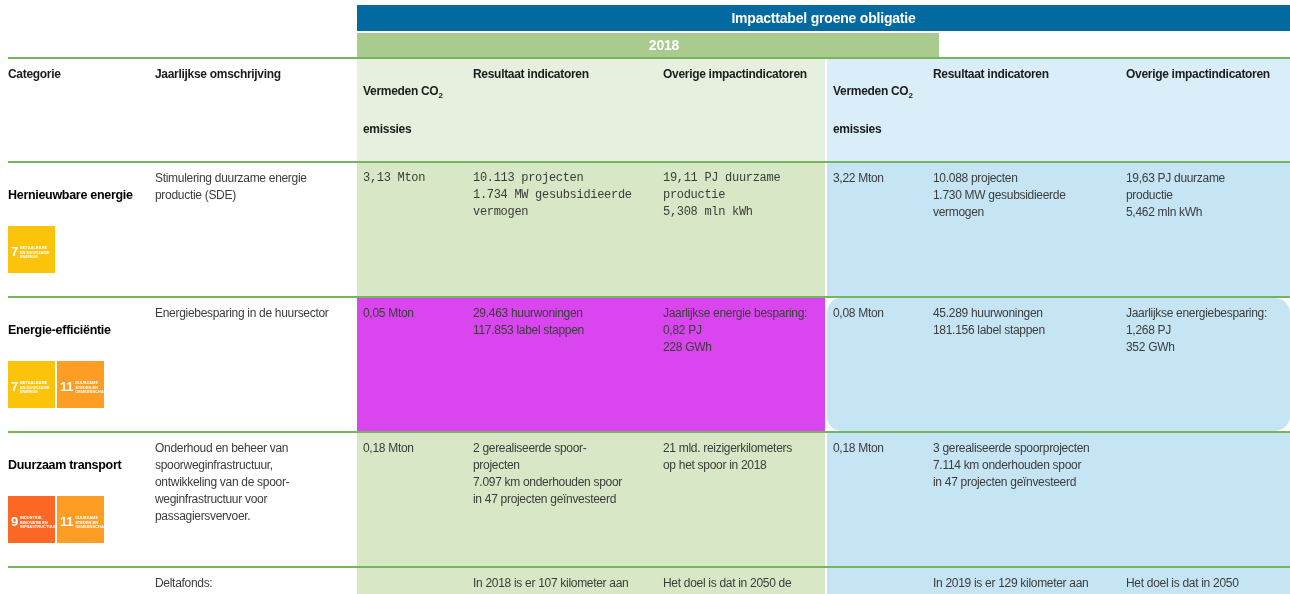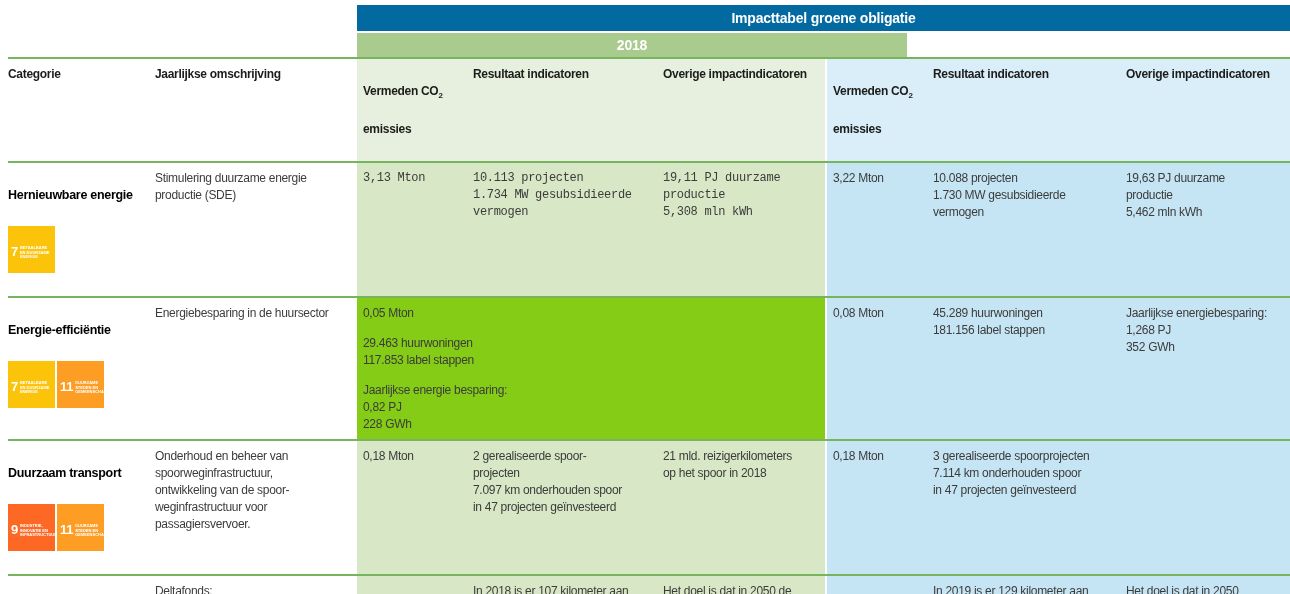--- a/index.html
+++ b/index.html
@@ -19,21 +19,21 @@
   .c6{width:100px;} .c7{width:193px;} .c8{width:170px;}
   .cell{box-sizing:border-box;padding:7px 4px 6px 6px;font-size:12px;line-height:17px;letter-spacing:-0.3px;white-space:pre-line;}
   .cell.nopad{padding-left:0;}
   .desc{white-space:pre-wrap;padding-right:15px;}
   
   .title-bar{width:933px;min-height:26px;display:flex;align-items:center;justify-content:center;
     color:#fff;font-weight:bold;font-size:14px;letter-spacing:-0.2px;}
   .spacer{height:2px;background:#ffffff;}
   .band{min-height:24px;display:flex;align-items:center;justify-content:center;
     color:#fff;font-weight:bold;font-size:14px;letter-spacing:-0.2px;}
-  .band-2018{width:550px;}
+  .band-2018{width:550px;padding-left:32px;}
   .band-2019{width:465px;border-left:2px solid #fff;box-sizing:border-box;}
   .hdr-row{border-top:2px solid #76b55d;border-bottom:2px solid #76b55d;min-height:44px;}
   .bold{font-weight:bold;color:#1c1c1a;}
   sub{font-size:8px;letter-spacing:0;}
   
   .r1{min-height:92px;} .r2{min-height:78px;} .r3{min-height:107px;} .r4{min-height:201px;}
   .sep{border-top:2px solid #76b55d;}
   .last{border-bottom:2px solid #76b55d;}
   .cat-title{font-weight:bold;color:#000000;font-size:12.5px;line-height:16px;letter-spacing:-0.3px;white-space:pre-line;}
   
@@ -122,29 +122,29 @@
           <div class="sdg-top"><span class="sdg-num">7</span><span class="sdg-label">Betaalbare en duurzame energie</span></div>
           
         </div>
         <div class="sdg" style="background: rgb(253, 157, 36);">
           <div class="sdg-top"><span class="sdg-num">11</span><span class="sdg-label">Duurzame steden en gemeenschappen</span></div>
           
         </div>
       </div>
     </div>
     <div class="cell nopad c2 desc">Energiebesparing in de huursector</div>
-    <div class="g2018" style="background: #84cc16; flex-direction: column;">
+    <div class="g2018" style="background: #d946ef;">
       <div class="cell c3">0,05 Mton</div>
       <div class="cell c4">29.463 huurwoningen
 117.853 label stappen</div>
       <div class="cell c5">Jaarlijkse energie besparing:
 0,82 PJ
 228 GWh</div>
     </div>
-    <div class="g2019" style="background: rgb(198, 229, 244);">
+    <div class="g2019" style="background: rgb(198, 229, 244); border-radius: 15px;">
       <div class="cell c6">0,08 Mton</div>
       <div class="cell c7">45.289 huurwoningen
 181.156 label stappen</div>
       <div class="cell c8">Jaarlijkse energiebesparing:
 1,268 PJ
 352 GWh</div>
     </div>
   </div>
 
   <div class="row r3 sep">

